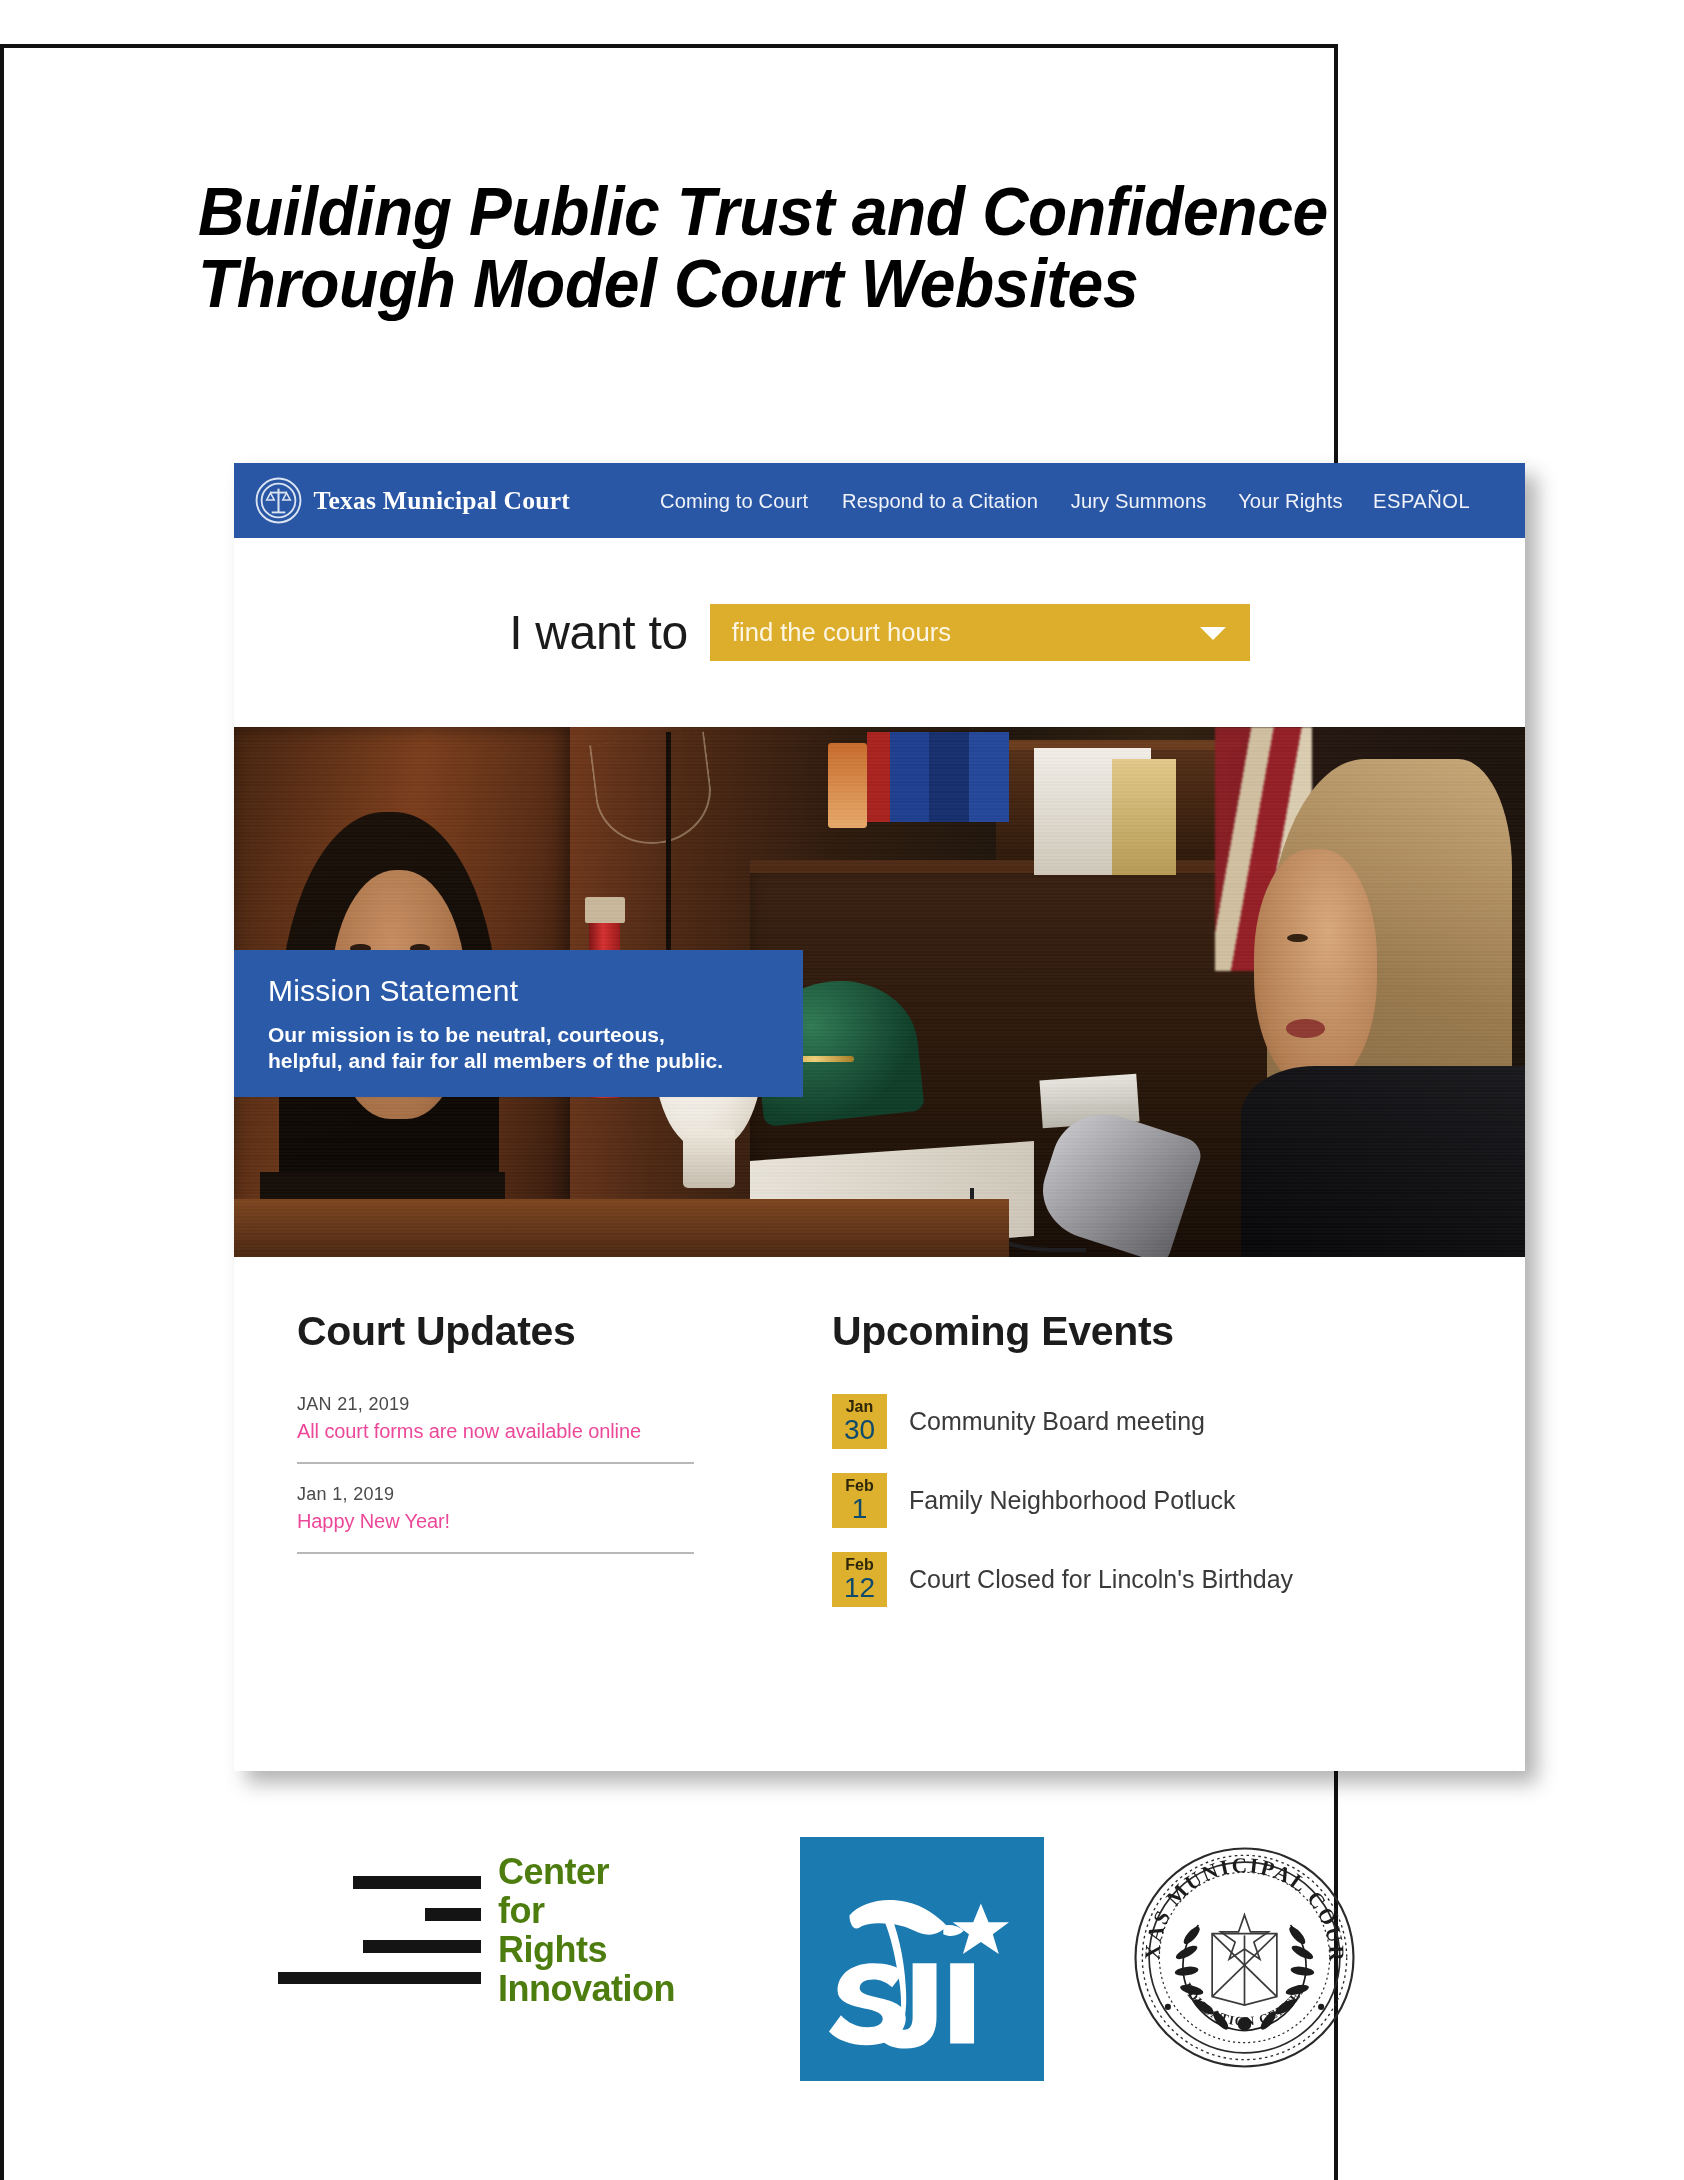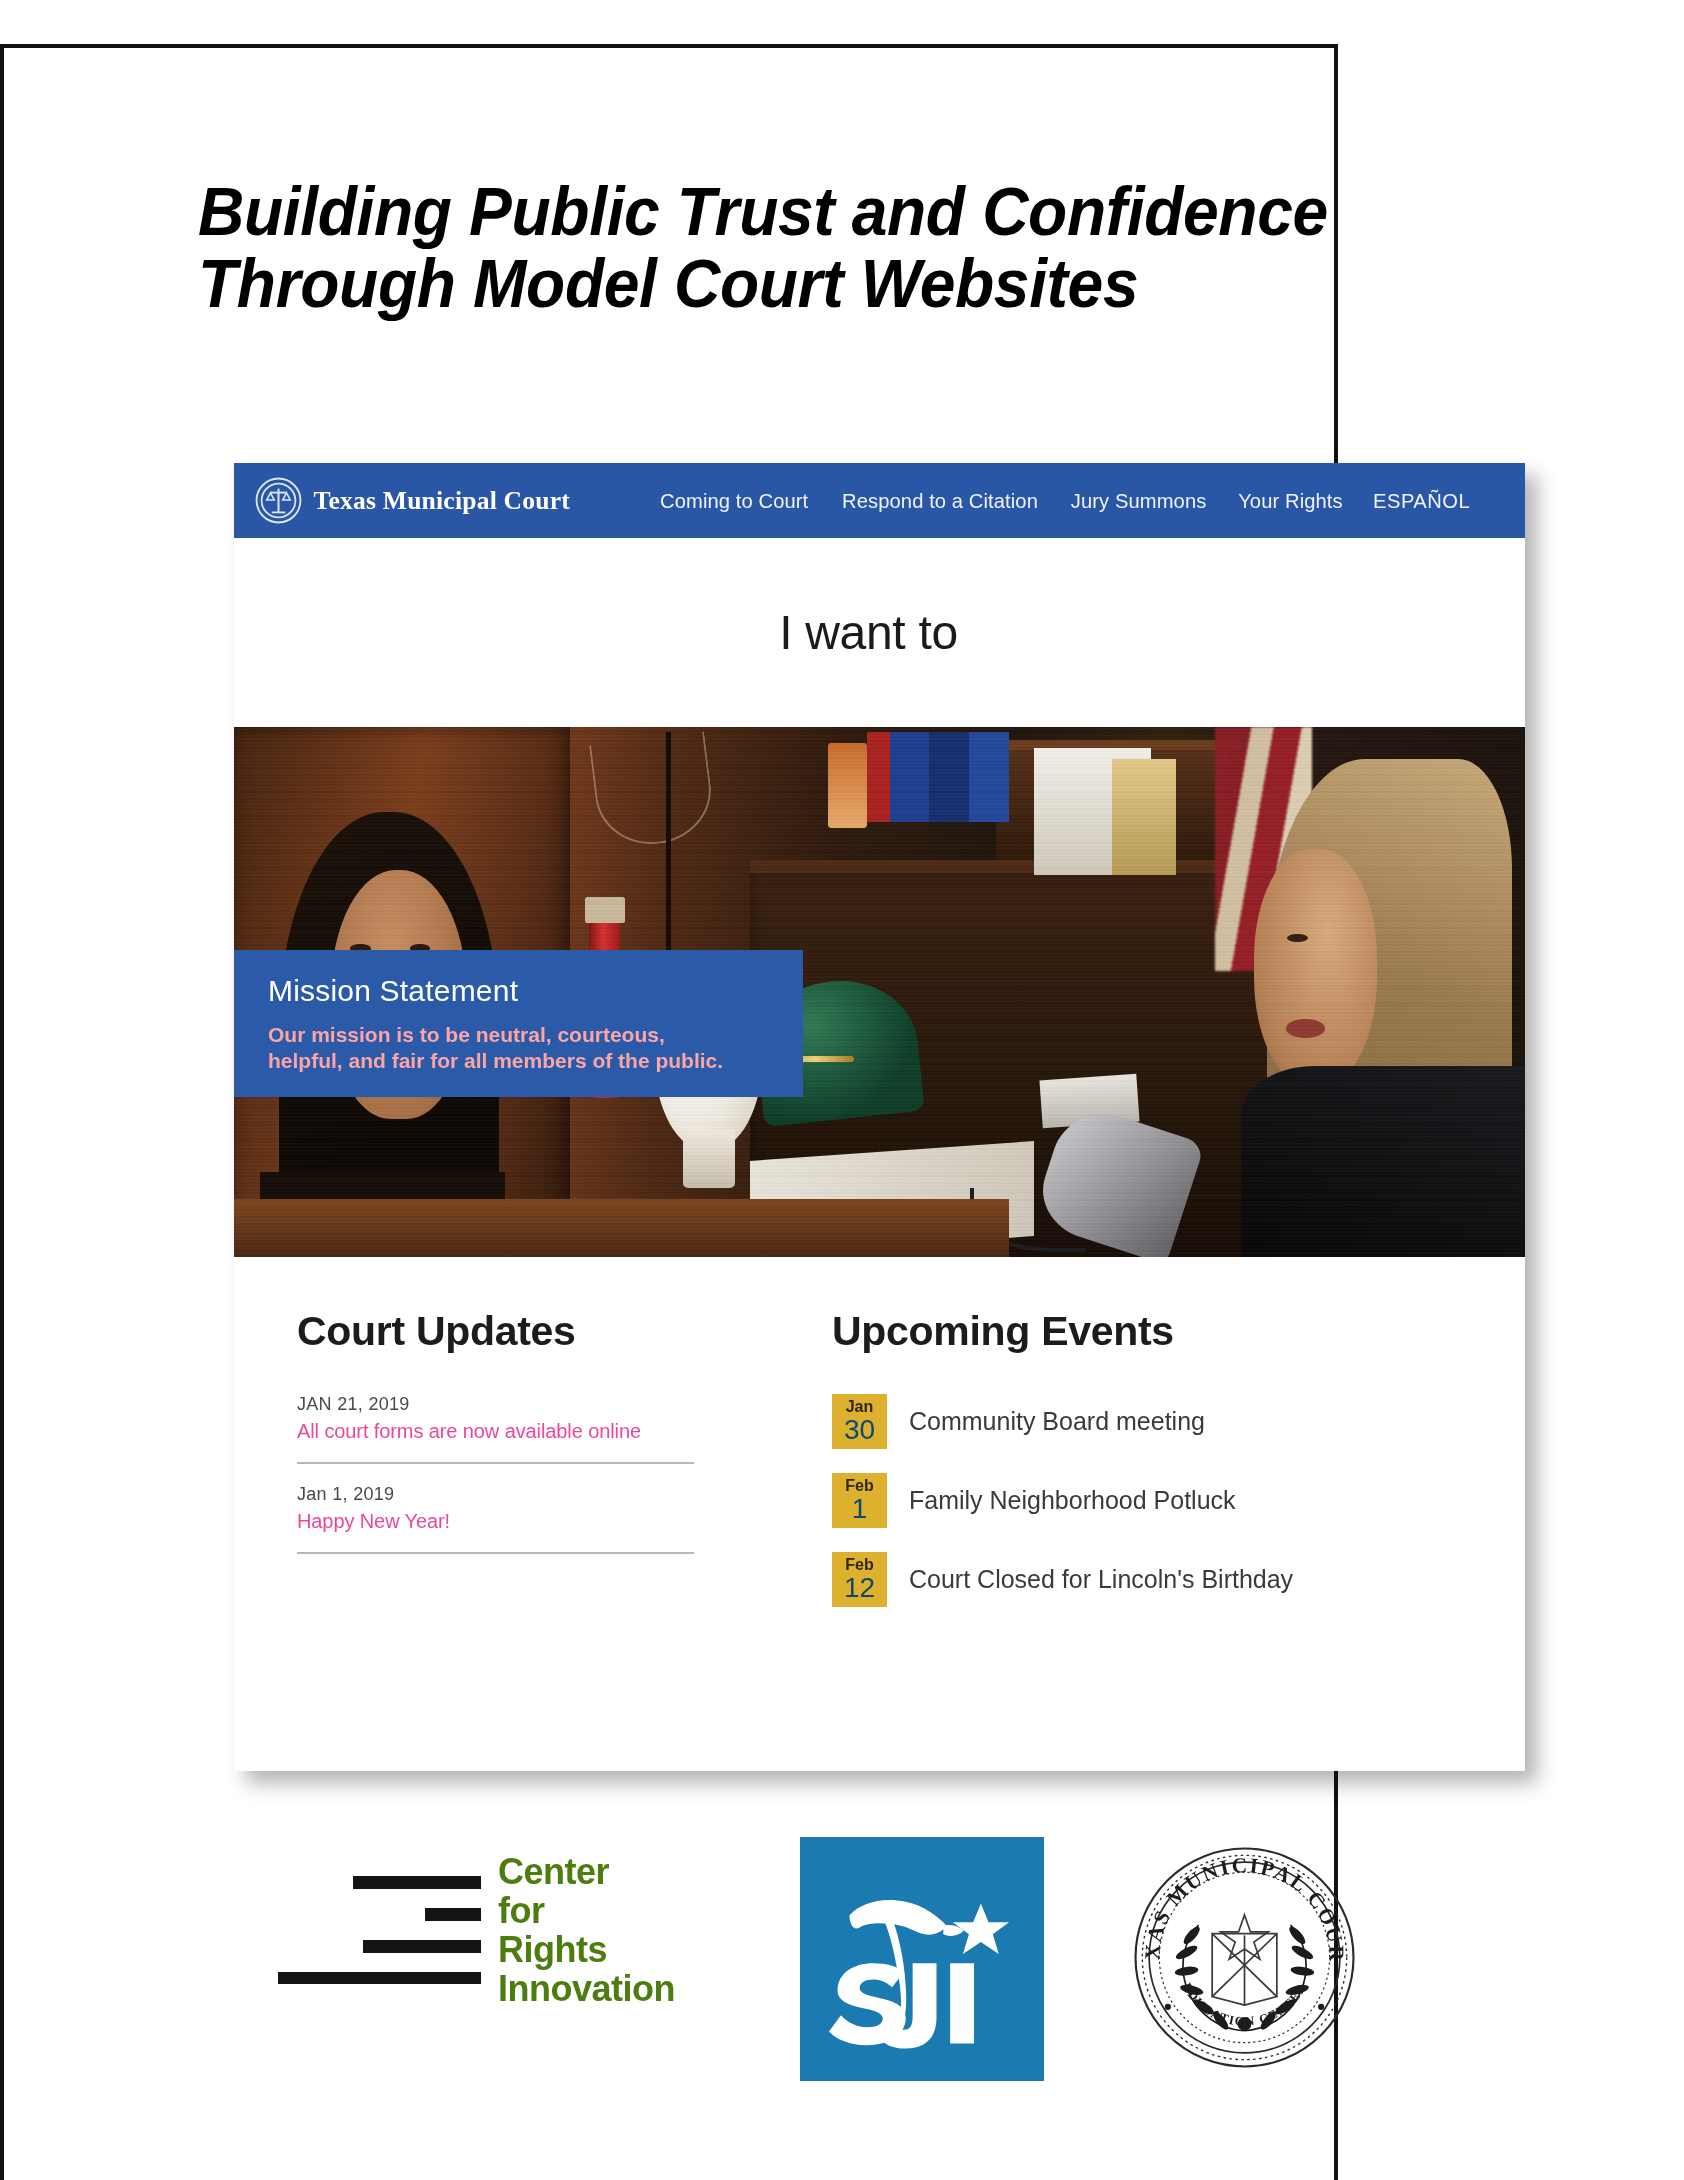--- a/index.html
+++ b/index.html
@@ -337,21 +337,21 @@
     font-size: 30px;
     color: #ffffff;
     margin-bottom: 13.6px;
     letter-spacing: 0.2px;
   }
   .mission-text {
     font-family: "Liberation Sans Narrow", "Liberation Sans", sans-serif;
     font-weight: bold;
     font-size: 21px;
     line-height: 26.4px;
-    color: #fca5a5;
+    color: #ffffff;
     max-width: 477px;
   }
 
   
   .content {
     display: flex;
     padding: 51px 0 0 0;
     background: #ffffff;
   }
   .col-updates { width: 511px; padding-left: 63px; }
@@ -507,20 +507,24 @@
         <span class="nav-item">Coming to Court</span>
         <span class="nav-item">Respond to a Citation</span>
         <span class="nav-item">Jury Summons</span>
         <span class="nav-item">Your Rights</span>
         <span class="nav-item espanol">ESPAÑOL</span>
       </div>
     </div>
 
     <div class="iwantto-band">
       <span class="iwantto-label">I want to</span>
+      <div class="iwantto-select">
+        <span class="iwantto-value">find the court hours</span>
+        <span class="chevron-down"></span>
+      </div>
     </div>
 
     <div class="hero">
       <div class="hero-photo">
         <div class="hp-wall"></div>
         <div class="hp-wood-panel"></div>
         <div class="hp-rail"></div>
           <div class="hp-rail-top"></div>
         <div class="hp-bench"></div>
           <div class="hp-bench-top"></div>

